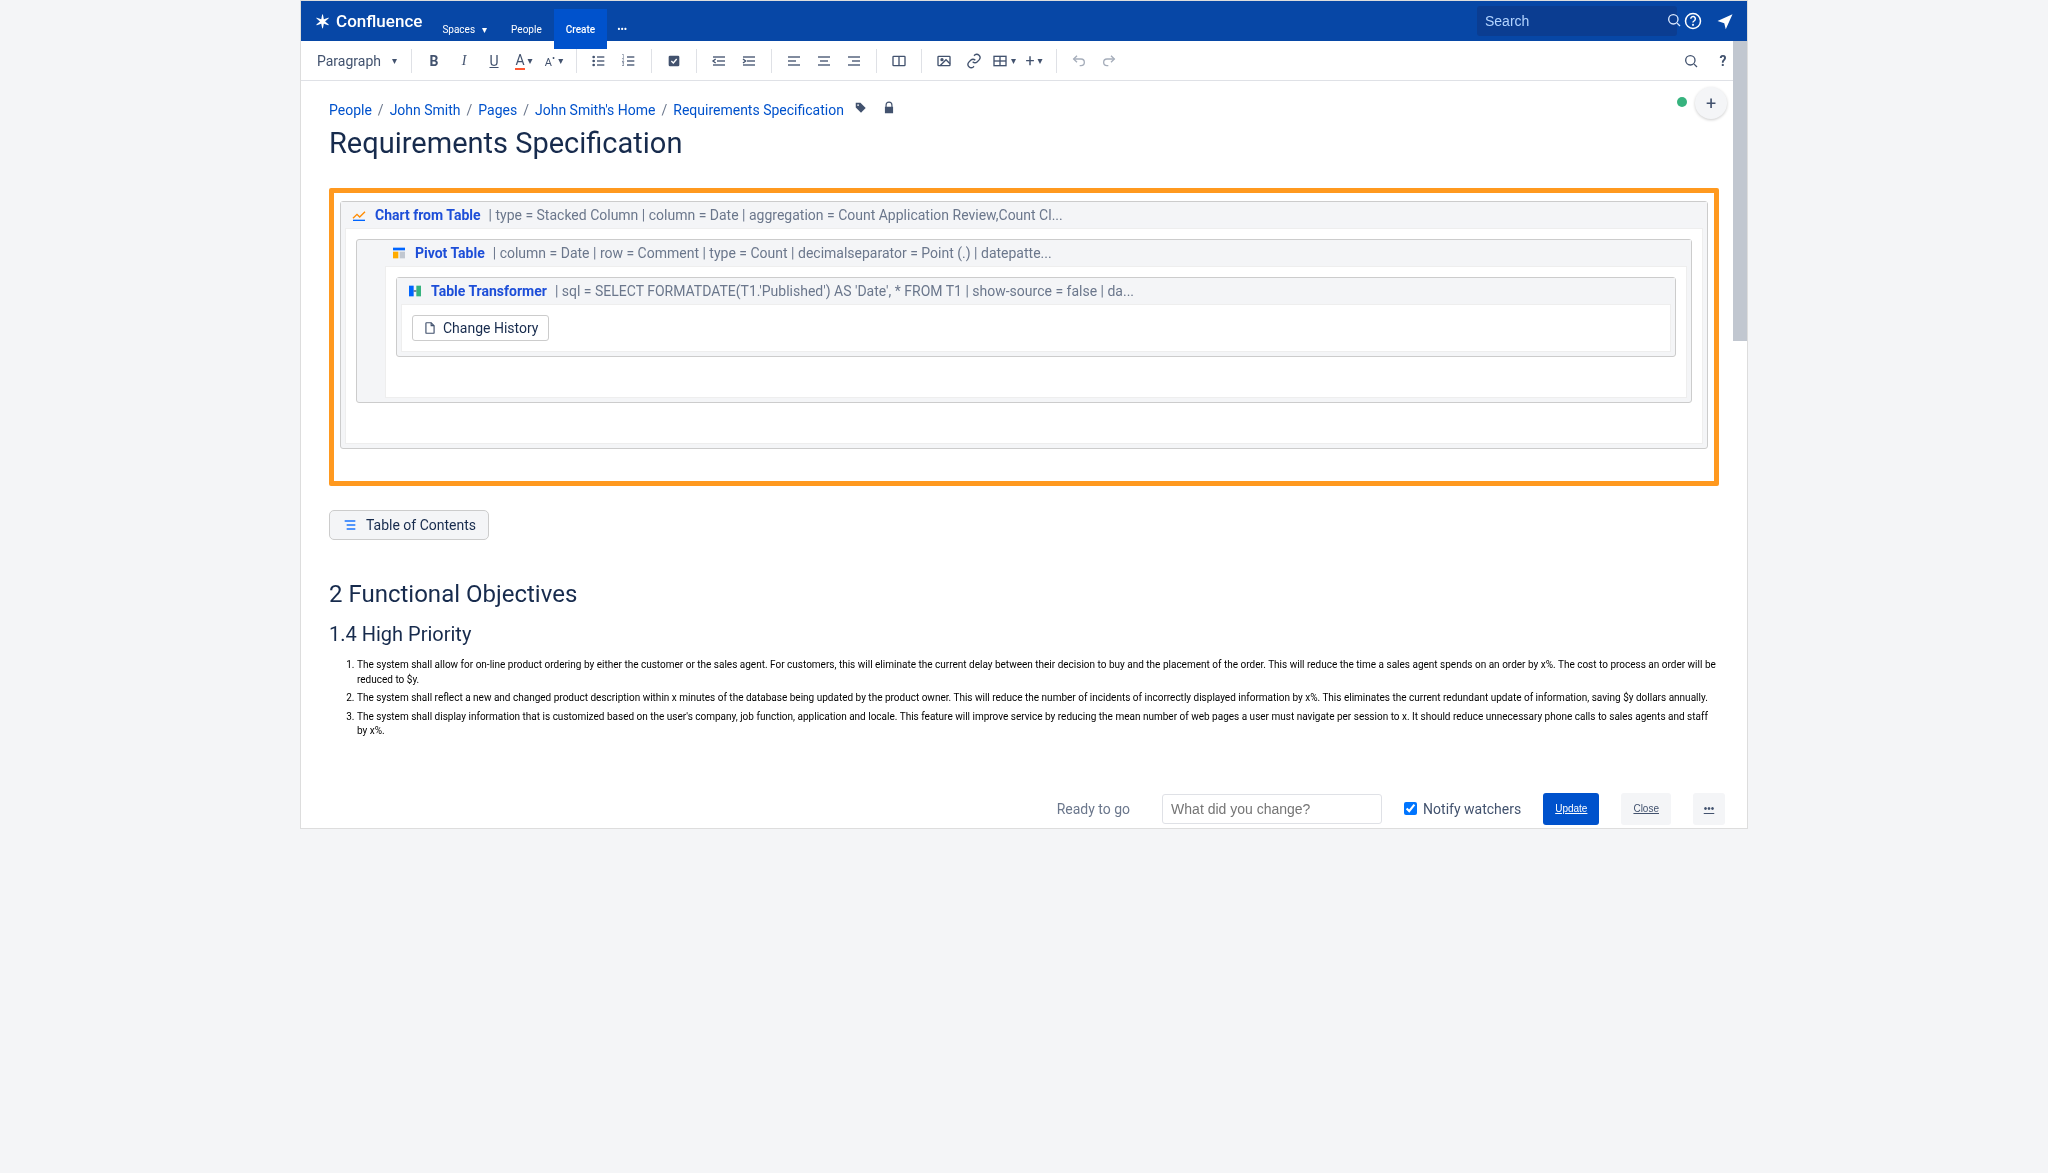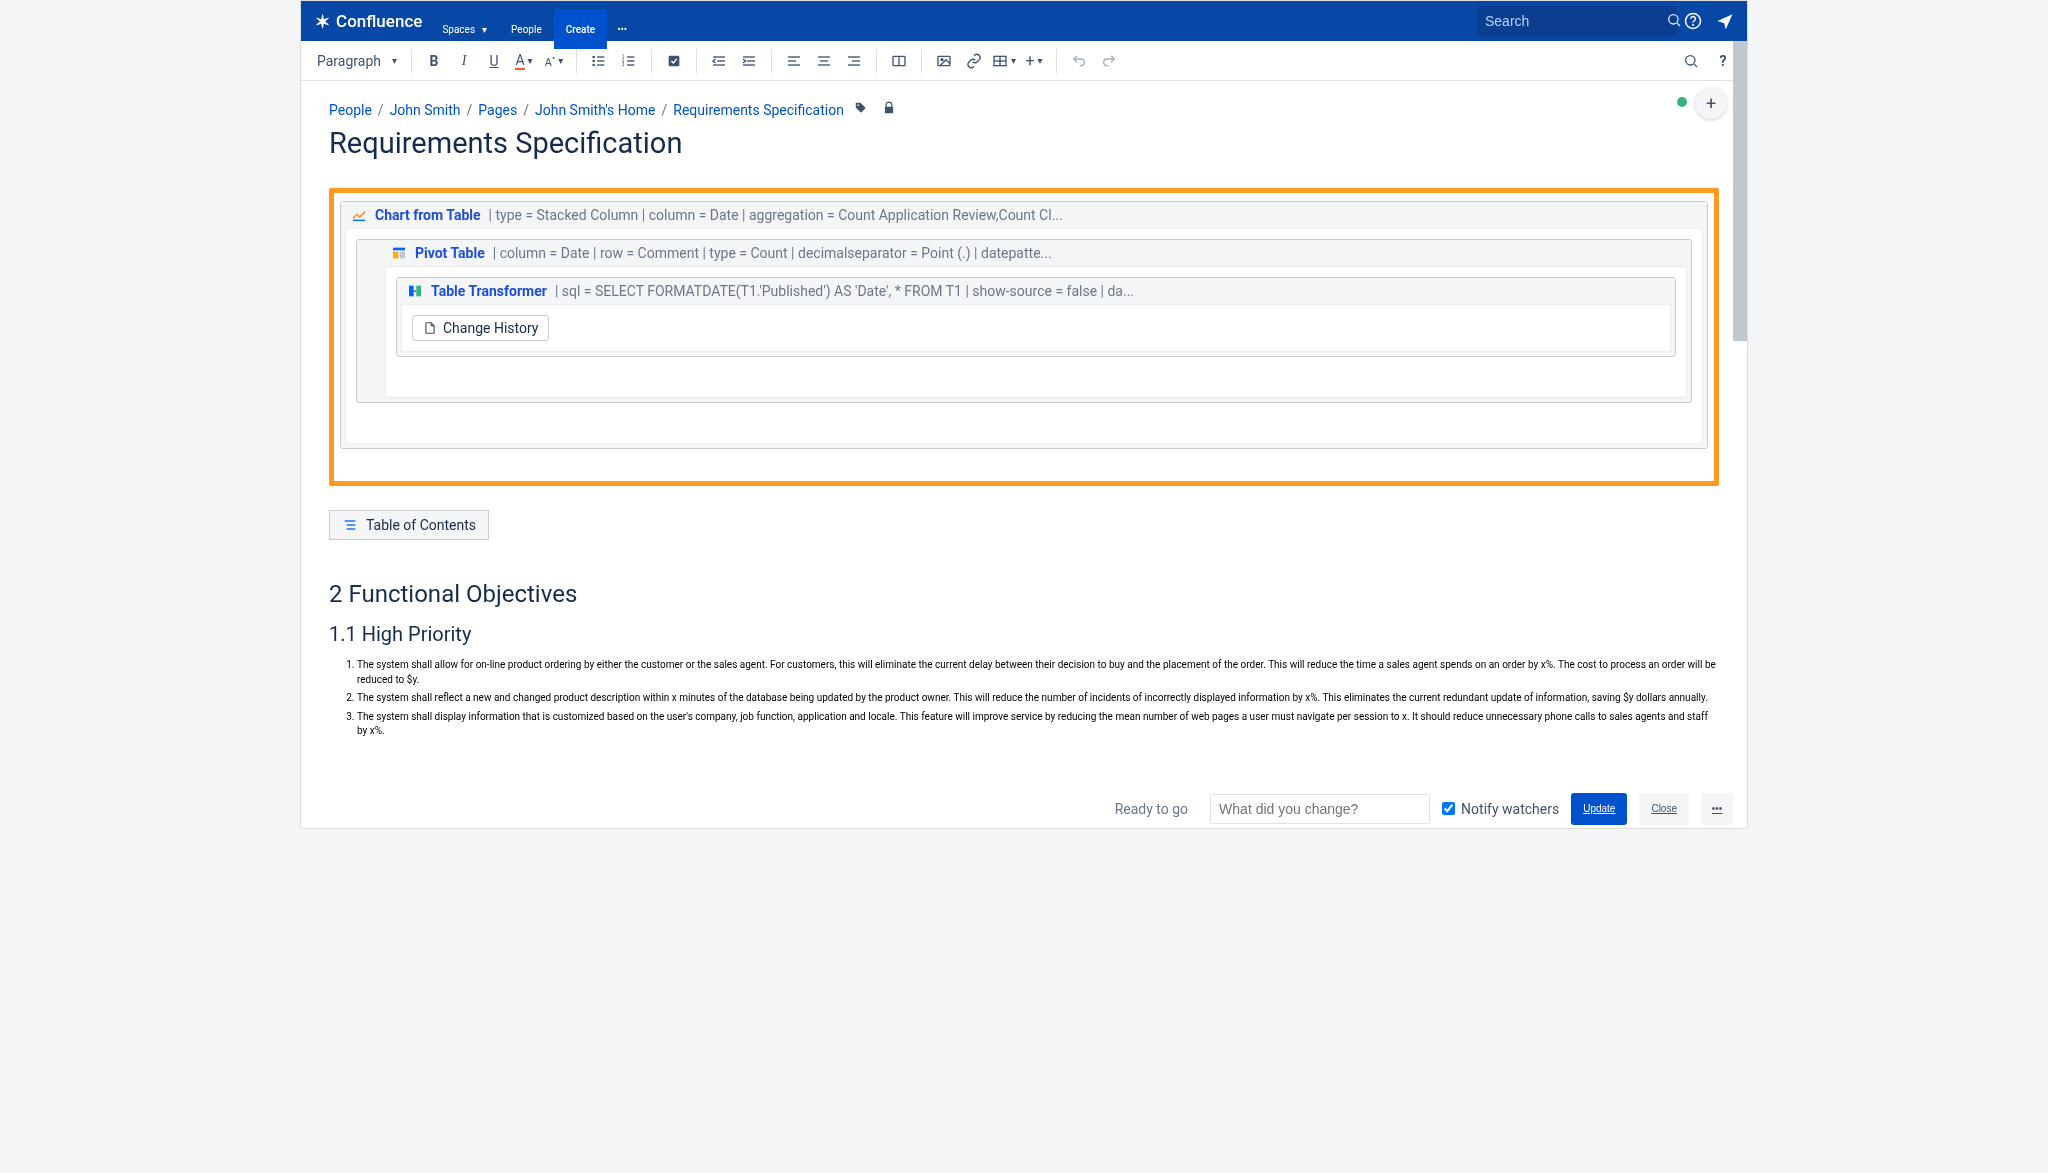--- a/index.html
+++ b/index.html
@@ -41,29 +41,29 @@
 .macro { border: 1px solid #ccc; background: #f4f5f7; border-radius: 3px; margin-bottom: 4px; }
 .macro-header { display: flex; align-items: center; gap: 8px; padding: 5px 10px; background: #f4f5f7; font-size: 14px; }
 .macro-header .micon { width: 16px; height: 16px; display:inline-flex; align-items:center; justify-content:center; }
 .macro-header .mname { font-weight: bold; color: #1d4ed8; }
 .macro-header .mparams { color: #6b778c; }
 .macro-body { background: #fff; padding: 10px; margin: 0 4px 4px 4px; border: 1px solid #eee; }
 .macro-body.deep { padding: 10px 10px 40px 10px; }
 .inner-chip { display: inline-flex; align-items:center; gap:6px; background: #fff; border: 1px solid #ccc; border-radius: 3px; padding: 4px 10px; font-size: 14px; cursor: pointer; }
 .page-icon { width: 14px; height: 14px; }
 
-.toc-chip { display:inline-flex; align-items:center; gap:8px; background:#f4f5f7; border:1px solid #ccc; border-radius:0; padding:6px 12px; margin-bottom: 30px; font-size:14px; }
+.toc-chip { display:inline-flex; align-items:center; gap:8px; background:#f4f5f7; border:1px solid #ccc; border-radius:5px; padding:6px 12px; margin-bottom: 30px; font-size:14px; }
 
 .h1 { font-size: 24px; font-weight: 400; color: #172b4d; margin: 10px 0 14px 0; }
 .h2 { font-size: 20px; font-weight: 400; color: #172b4d; margin: 10px 0 12px 0; }
 .content ol { padding-left: 28px; }
 .content ol li { margin-bottom: 4px; line-height: 1.45; color: #000000; font-size: 10px; }
 
 
-.footer { position: absolute; bottom: 0; left: 0; right: 0; height: 40px; background: #fff; border-top: 1px solid #fff; display: flex; align-items: center; justify-content: flex-end; gap: 12px; padding: 0 14px 0 0; }
+.footer { position: absolute; bottom: 0; left: 0; right: 8px; height: 40px; background: #fff; border-top: 1px solid #fff; display: flex; align-items: center; justify-content: flex-end; gap: 22px; padding: 0 14px 0 0; }
 .footer .ready { color: #6b778c; font-size: 14px; margin-right: 10px; }
 .footer input[type=text] { border: 1px solid #dfe1e6; border-radius: 3px; height: 30px; width: 220px; padding: 0 8px; font-size: 14px; }
 .footer label { display:flex; align-items:center; gap:6px; color:#42526e; font-size:14px; cursor:pointer;}
 .btn { height: 32px; padding: 0 12px; border-radius: 3px; border: none; cursor: pointer; font-size: 10px; text-decoration: underline; }
 .btn-primary { background: #0052cc; color: #fff; font-weight: 500; }
 .btn-subtle { background: #f4f5f7; color: #42526e; }
 .btn-more { width: 32px; padding:0; background:#f4f5f7; color:#42526e; }
 
 
 .scrollhint { position:absolute; right:0; top:40px; width:14px; height:300px; background: #c1c7d0; }
@@ -336,21 +336,21 @@
       <svg width="16" height="16" viewBox="0 0 24 24" stroke="#0065ff" stroke-width="2">
           <line x1="4" y1="6" x2="20" y2="6"></line>
           <line x1="7" y1="12" x2="20" y2="12"></line>
           <line x1="7" y1="18" x2="20" y2="18"></line>
         </svg>
       <span>Table of Contents</span>
     </span>
 
     <div class="content">
       <h2 class="h1">2 Functional Objectives</h2>
-      <h3 class="h2">1.1 High Priority</h3>
+      <h3 class="h2">1.4 High Priority</h3>
       <ol>
         <li>The system shall allow for on-line product ordering by either the customer or the sales agent. For customers, this will eliminate the current delay between their decision to buy and the placement of the order. This will reduce the time a sales agent spends on an order by x%. The cost to process an order will be reduced to $y.</li>
         <li>The system shall reflect a new and changed product description within x minutes of the database being updated by the product owner. This will reduce the number of incidents of incorrectly displayed information by x%. This eliminates the current redundant update of information, saving $y dollars annually.</li>
         <li>The system shall display information that is customized based on the user's company, job function, application and locale. This feature will improve service by reducing the mean number of web pages a user must navigate per session to x. It should reduce unnecessary phone calls to sales agents and staff by x%.</li>
       </ol>
     </div>
   </div>
 
   <div class="footer">
     <span class="ready">Ready to go</span>

